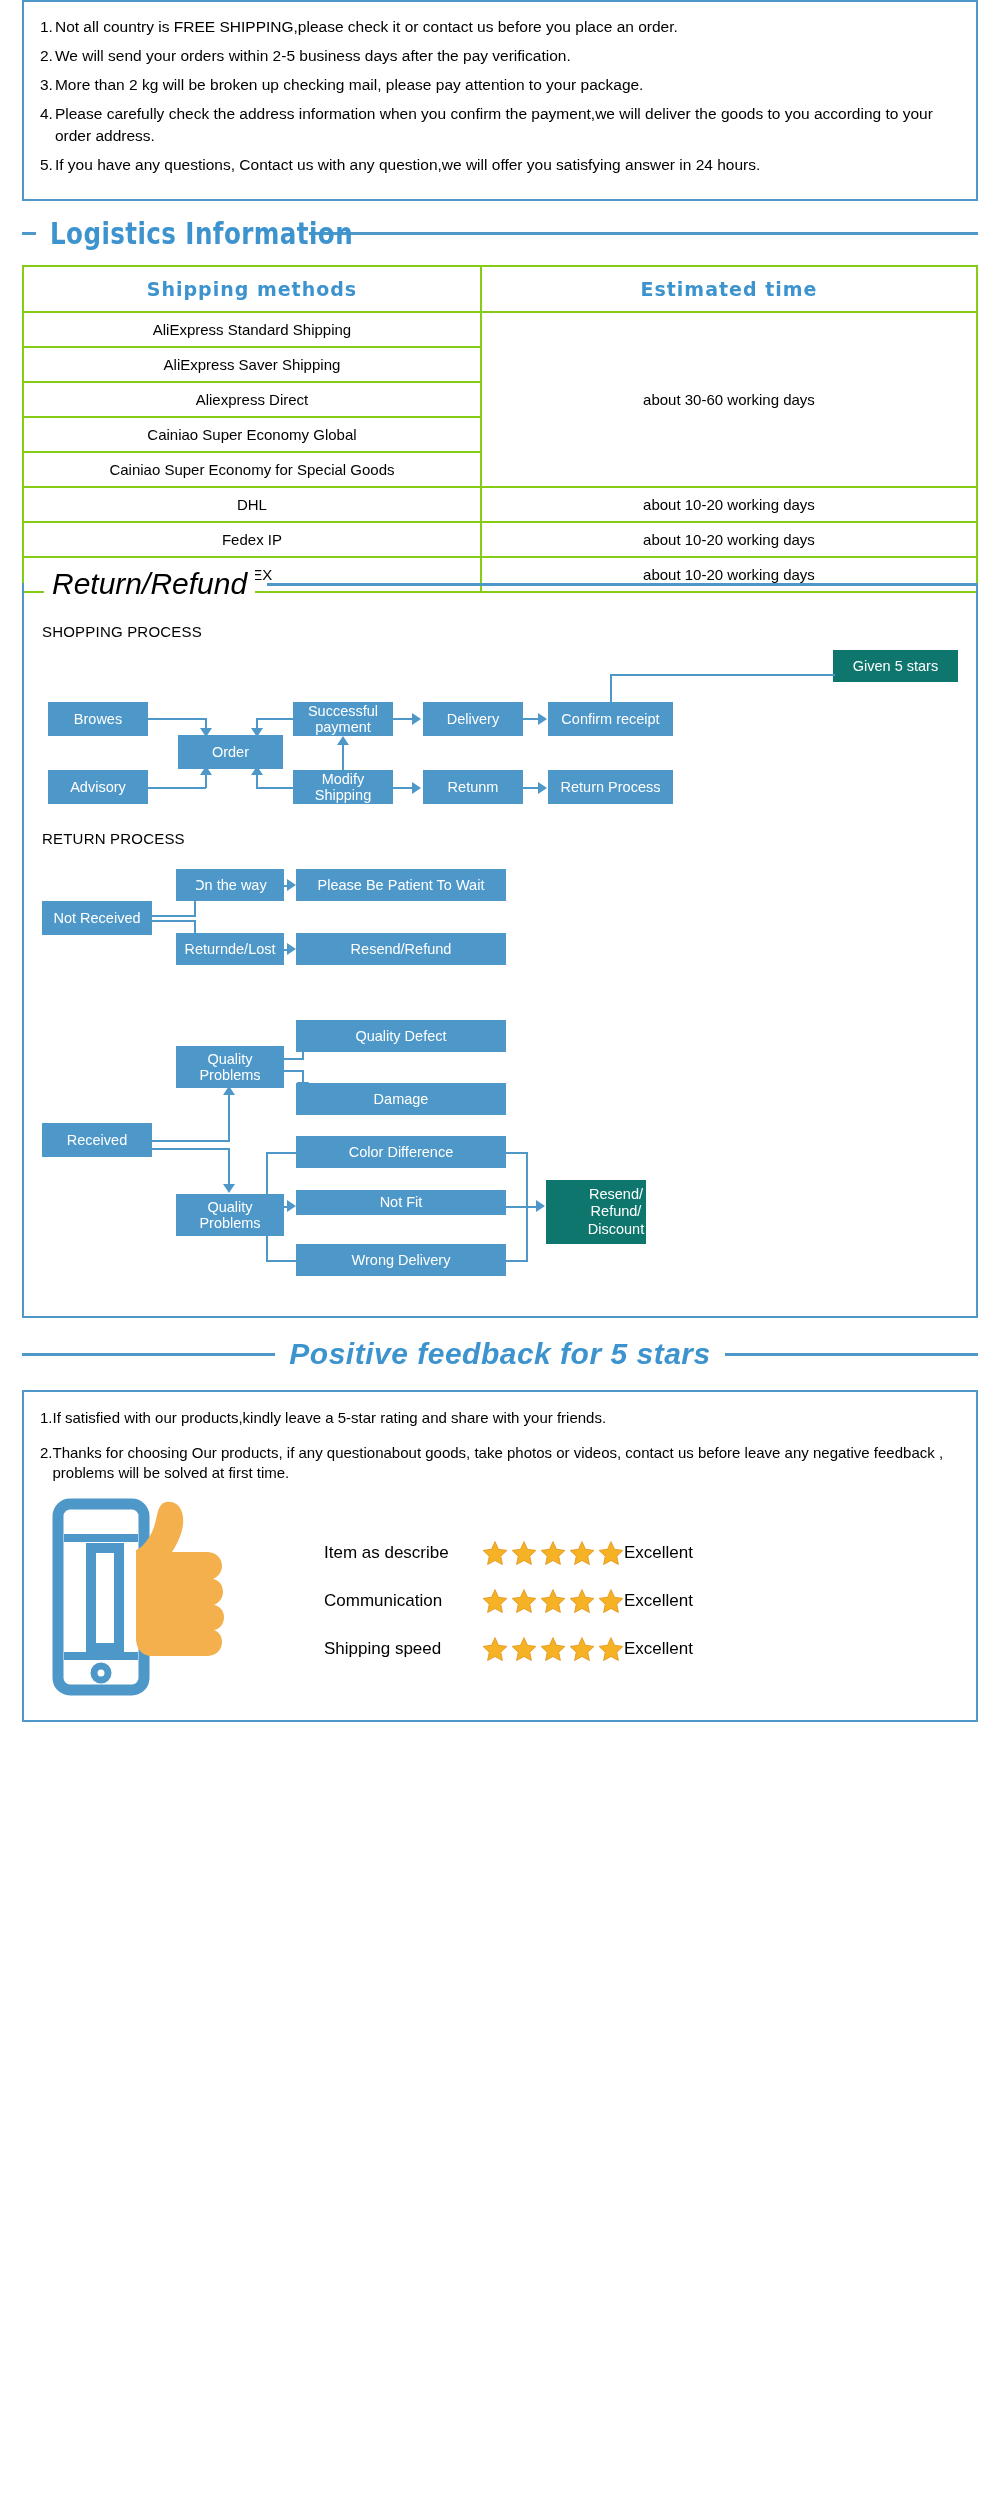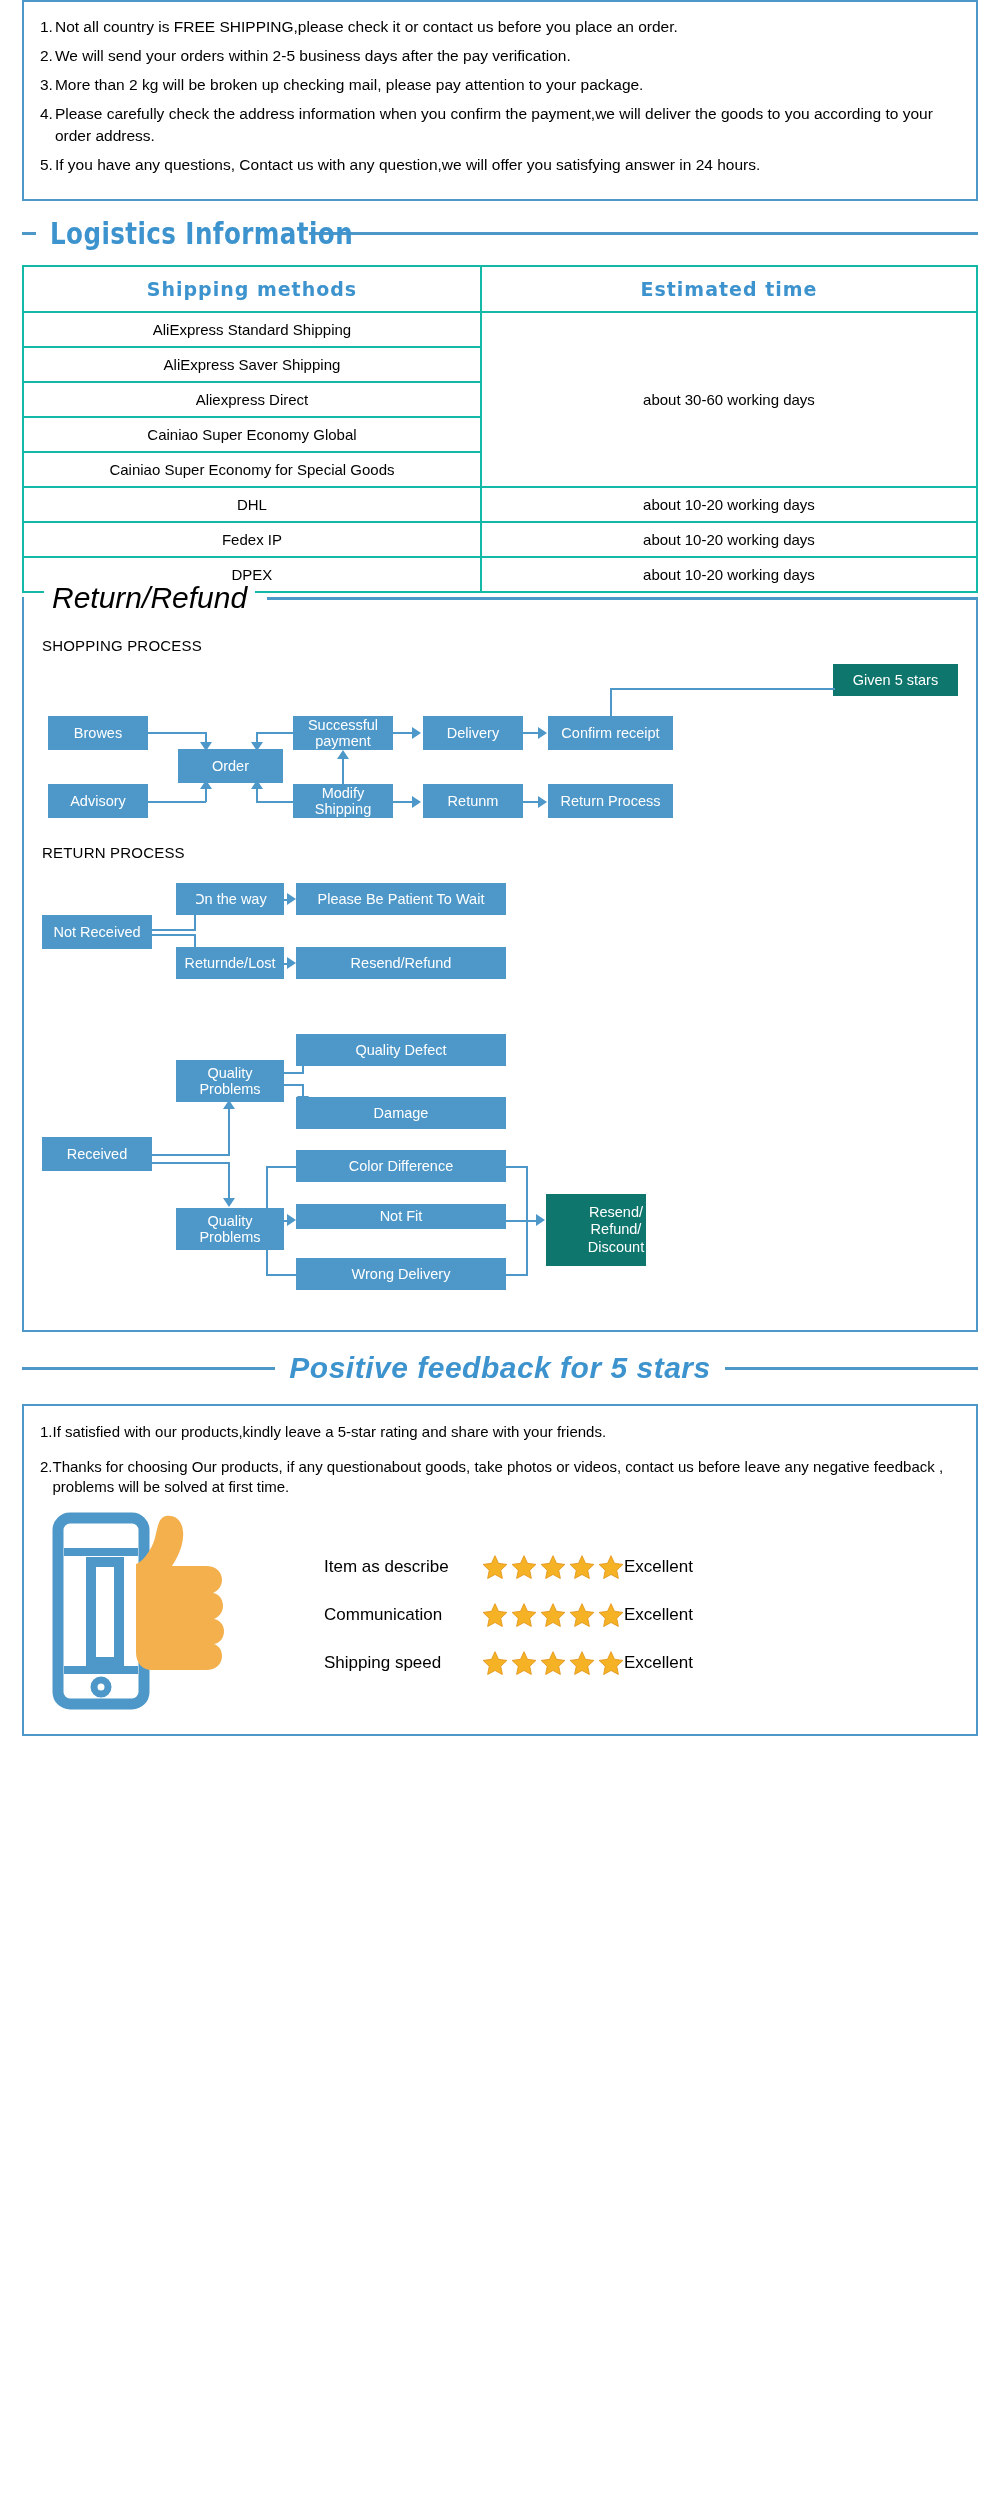--- a/index.html
+++ b/index.html
@@ -54,21 +54,21 @@
   .notes li .num { flex: 0 0 auto; padding-right: 2px; }
   .notes li .txt { flex: 1 1 auto; }
 
   
   table.logi {
     width: 100%;
     border-collapse: collapse;
     table-layout: fixed;
   }
   table.logi td, table.logi th {
-    border: 2px solid #14b8a6;
+    border: 2px solid #84cc16;
     text-align: center;
     font-size: 15px;
     font-weight: normal;
     padding: 8px 6px;
     vertical-align: middle;
   }
   table.logi th {
     color: #3d93cd;
     font-weight: bold;
     font-size: 19px;
@@ -210,21 +210,21 @@
       <td>Fedex IP</td>
       <td>about 10-20  working days</td>
     </tr>
     <tr>
       <td>DPEX</td>
       <td>about 10-20  working days</td>
     </tr>
   </tbody>
     </table>
 
-  <div class="rr-wrap" style="margin-top:32px;">
+  <div class="rr-wrap" style="margin-top:18px;">
     <div class="rr-head">
       <div class="pad"></div>
       <div class="title italic" style="background:#fff;">Return/Refund</div>
       <div class="rule"></div>
     </div>
 
     <div class="rr-frame">
 
       <div class="proc-label">SHOPPING PROCESS</div>
 
@@ -307,21 +307,21 @@
 
         <div class="node" style="left:138px; top:48px; width:108px; height:42px;">Quality Problems</div>
         <div class="node" style="left:258px; top:22px; width:210px; height:32px;">Quality Defect</div>
         <div class="node" style="left:258px; top:85px; width:210px; height:32px;">Damage</div>
 
         <div class="node" style="left:138px; top:196px; width:108px; height:42px;">Quality Problems</div>
         <div class="node" style="left:258px; top:138px; width:210px; height:32px;">Color Difference</div>
         <div class="node" style="left:258px; top:192px; width:210px; height:25px;">Not Fit</div>
         <div class="node" style="left:258px; top:246px; width:210px; height:32px;">Wrong Delivery</div>
 
-        <div class="node orange" style="left:508px; top:182px; width:100px; height:72px; line-height:1.2;padding-left:44px;">Resend/ Refund/ Discount</div>
+        <div class="node orange" style="left:508px; top:182px; width:100px; height:64px; line-height:1.2;padding-left:44px;">Resend/ Refund/ Discount</div>
 
         <div class="ln h" style="left:114px; top:142px; width:78px;"></div>
         <div class="ln v" style="left:190px; top:96px; height:46px;"></div>
         <div class="arr up" style="left:185px; top:88px;"></div>
 
         <div class="ln h" style="left:114px; top:150px; width:78px;"></div>
         <div class="ln v" style="left:190px; top:150px; height:38px;"></div>
         <div class="arr down" style="left:185px; top:186px;"></div>
 
         <div class="ln h" style="left:246px; top:60px; width:20px;"></div>

